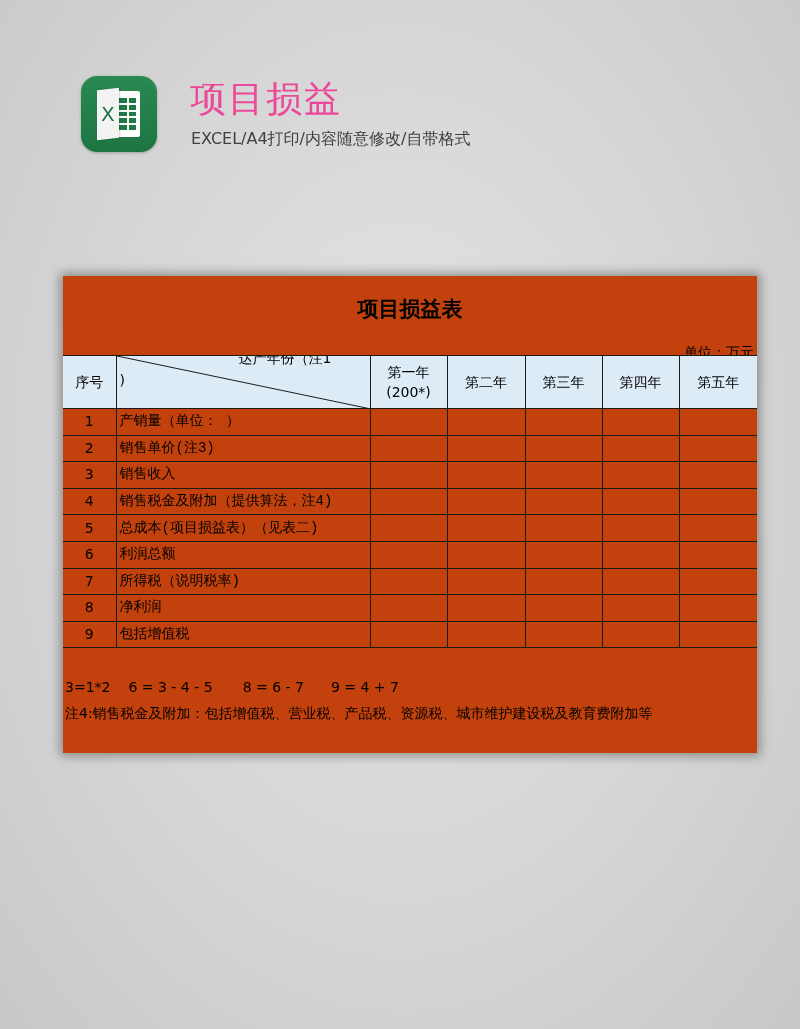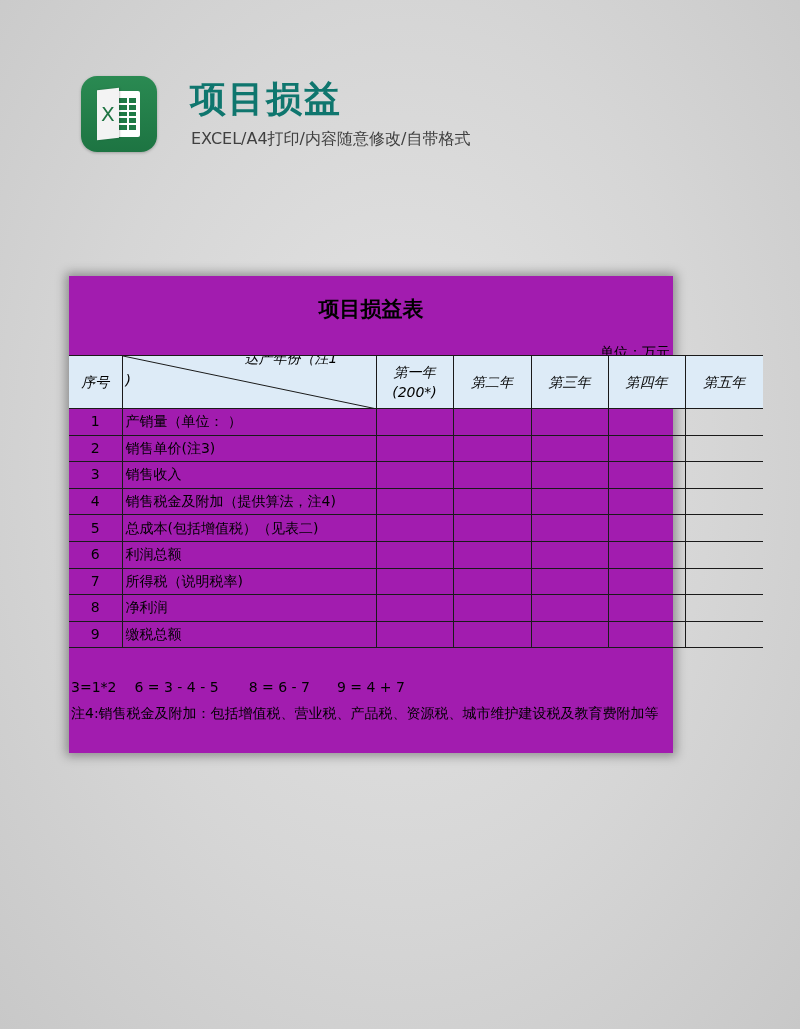--- a/index.html
+++ b/index.html
@@ -64,40 +64,40 @@
       font-family: "DejaVu Sans", sans-serif;
       font-size: 20px;
       color: #1d7442;
       font-weight: normal;
     }
     .hero-title {
       position: absolute;
       left: 190px;
       top: 76px;
       font-size: 36px;
-      font-weight: bold;
-      color: #0f766e;
+      font-weight: normal;
+      color: #ec4899;
       letter-spacing: 2px;
       line-height: 46px;
     }
     .hero-subtitle {
       position: absolute;
       left: 191px;
       top: 128px;
       font-size: 16px;
       color: #404040;
       line-height: 22px;
     }
     .paper {
       position: absolute;
-      left: 69px;
+      left: 63px;
       top: 276px;
-      width: 604px;
+      width: 694px;
       height: 477px;
-      background: #a21caf;
+      background: #c2410c;
       box-shadow: 0 0 10px 3px rgba(0,0,0,0.35);
     }
     .doc-title {
       position: absolute;
       left: 0;
       top: 18px;
       width: 100%;
       text-align: center;
       font-size: 21px;
       font-weight: bold;
@@ -128,32 +128,32 @@
       color: #000;
       font-weight: normal;
       overflow: hidden;
       white-space: nowrap;
     }
     .grid-table tr.head th {
       background: #ddebf7;
       height: 52px;
       text-align: center;
       line-height: 20px;
-      font-style: italic;
     }
     .grid-table tr.head th:first-child { border-left: none; }
     .grid-table tr.head th:last-child { border-right: none; }
     .grid-table tr.row td {
       height: 25.6px;
       line-height: 25px;
     }
     .grid-table tr.row td:first-child { border-left: none; text-align: center; }
     .grid-table tr.row td:last-child { border-right: none; }
     .grid-table td.item {
       padding-left: 3px;
+      font-family: Liberation Mono, monospace;
     }
     .diag-cell {
       position: relative;
     }
     .diag-cell svg {
       position: absolute;
       left: 0;
       top: 0;
     }
     .diag-top {
@@ -279,21 +279,21 @@
       <td>4</td>
       <td class="item">销售税金及附加（提供算法，注4)</td>
       <td></td>
       <td></td>
       <td></td>
       <td></td>
       <td></td>
     </tr>
     <tr class="row">
       <td>5</td>
-      <td class="item">总成本(包括增值税）（见表二)</td>
+      <td class="item">总成本(项目损益表）（见表二)</td>
       <td></td>
       <td></td>
       <td></td>
       <td></td>
       <td></td>
     </tr>
     <tr class="row">
       <td>6</td>
       <td class="item">利润总额</td>
       <td></td>
@@ -315,21 +315,21 @@
       <td>8</td>
       <td class="item">净利润</td>
       <td></td>
       <td></td>
       <td></td>
       <td></td>
       <td></td>
     </tr>
     <tr class="row">
       <td>9</td>
-      <td class="item">缴税总额</td>
+      <td class="item">包括增值税</td>
       <td></td>
       <td></td>
       <td></td>
       <td></td>
       <td></td>
     </tr>
   </tbody>
     </table>
 
   <div class="notes">

